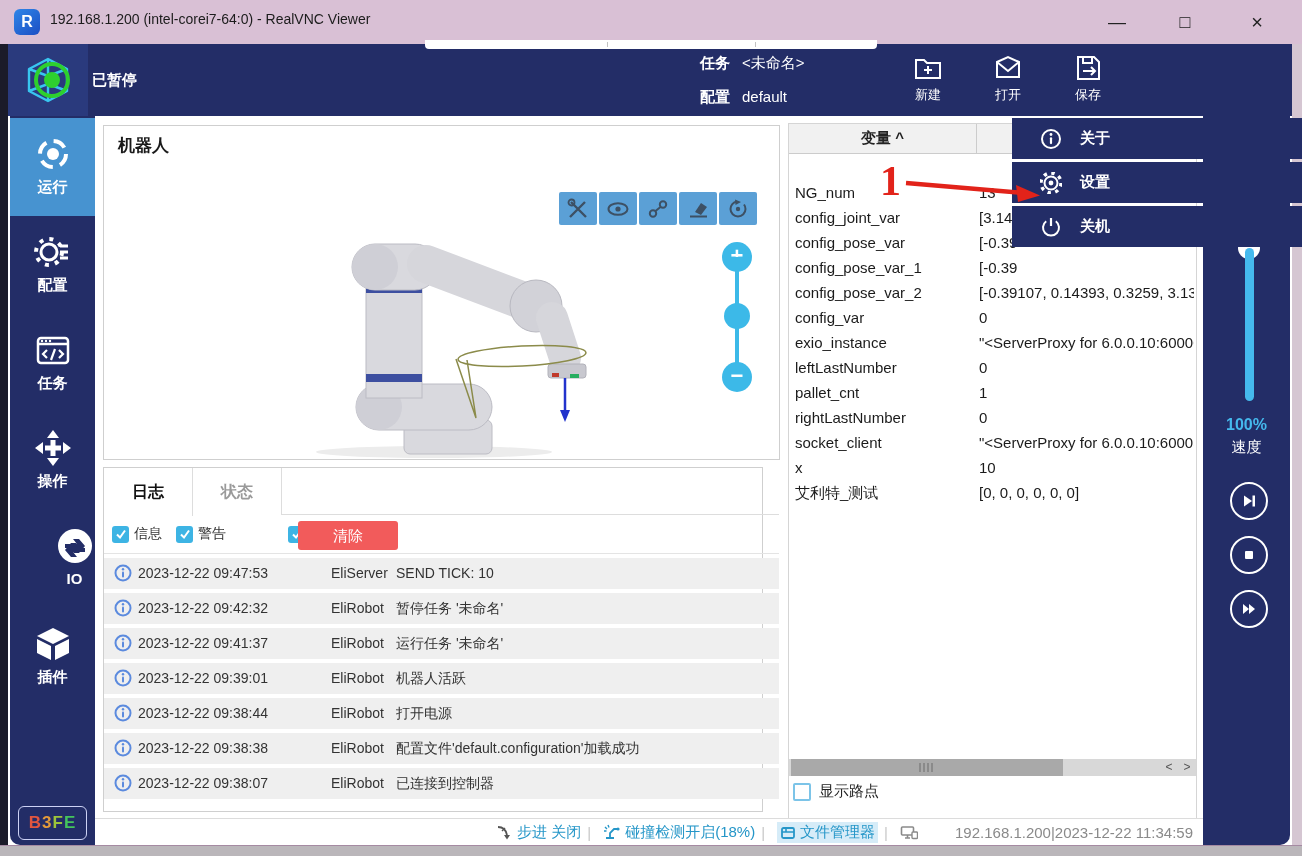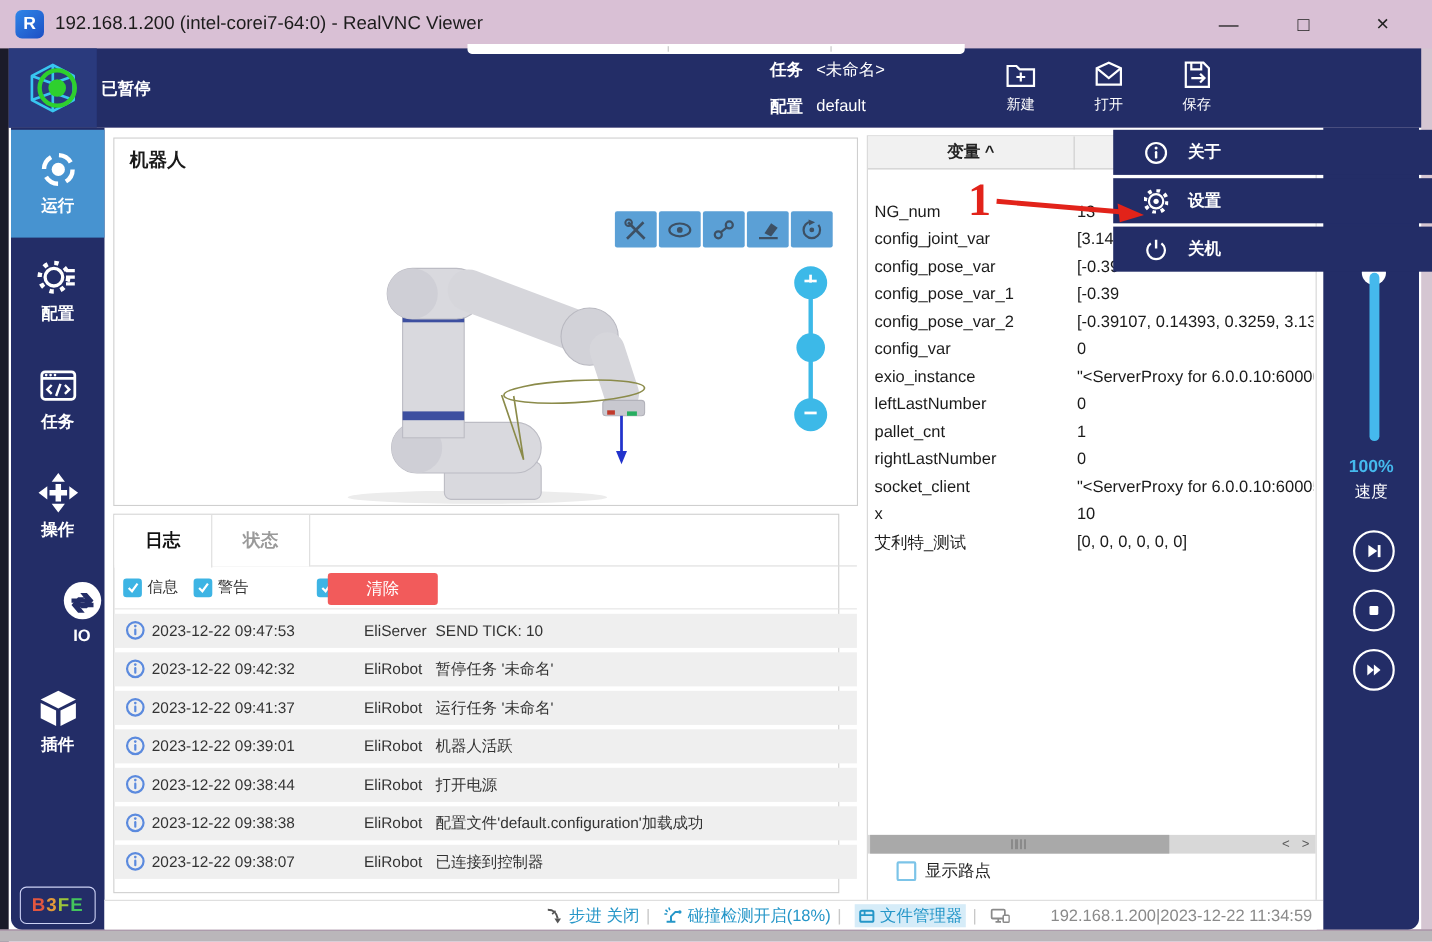--- a/index.html
+++ b/index.html
@@ -3,21 +3,21 @@
 <meta charset="utf-8">
 <style>
   * { margin:0; padding:0; box-sizing:border-box; }
   body { font-family:"Liberation Sans", sans-serif; }
   .screen { position:relative; width:1302px; height:856px; background:#d9c0d5; overflow:hidden; }
   .abs { position:absolute; }
 
   
   .titlebar { left:0; top:0; width:1302px; height:44px; background:#d9c0d5; }
   .vnc-ico { left:14px; top:9px; width:26px; height:26px; border-radius:6px; background:linear-gradient(140deg,#2f86e8,#1c4fc4); color:#fff; font-weight:bold; font-size:16px; text-align:center; line-height:26px; }
-  .win-title { left:50px; top:11px; font-size:17px; color:#1c1c1c; }
+  .win-title { left:50px; top:11px; font-size:14px; color:#1c1c1c; }
   .wc { top:8px; width:34px; height:28px; text-align:center; font-size:18px; color:#222; line-height:28px; cursor:default; }
 
   
   .vncstrip { left:425px; top:40px; width:452px; height:9px; background:#fff; border-radius:0 0 4px 4px; z-index:60; }
   .vncstrip i { position:absolute; top:2px; width:1px; height:5px; background:#c2c2c2; }
 
   
   .edge-l { left:0; top:44px; width:8px; height:812px; background:#1b1b29; }
   .edge-r { left:1292px; top:44px; width:10px; height:801px; background:#d5c6d2; }
   .os-strip { left:0; top:845px; width:1302px; height:11px; background:#bab6ba; border-top:1px solid #a58aa2; }
@@ -76,21 +76,21 @@
   .var-head .t { position:absolute; left:0; width:187px; text-align:center; top:5px; font-size:15px; font-weight:bold; color:#222; }
   .var-head .div { position:absolute; left:187px; top:0; width:1px; height:30px; background:#ccc; }
   .var-rows { position:absolute; left:0; top:33px; width:407px;margin-top:24px; }
   .var-row { position:relative; height:25px; }
   .var-name { position:absolute; left:6px; top:3px; font-size:15px; color:#1b1b1b; white-space:nowrap; }
   .var-value { position:absolute; left:190px; top:3px; font-size:15px; color:#1b1b1b; white-space:nowrap; max-width:215px; overflow:hidden; }
   .hscroll { position:absolute; left:0; top:635px; width:407px; height:17px; background:#d8d8d8; }
   .hthumb { position:absolute; left:2px; top:0; width:272px; height:17px; background:#a9a9a9; }
   .hgrip { position:absolute; left:128px; top:4px; width:14px; height:9px; background:repeating-linear-gradient(90deg,#8a8a8a 0 2px,transparent 2px 4px); }
   .harrow { position:absolute; top:0; width:18px; height:17px; text-align:center; line-height:16px; font-size:12px; color:#555; cursor:pointer; }
-  .wpt { position:absolute; left:26px; top:658px; display:flex; align-items:center; cursor:pointer;justify-content:space-between; }
+  .wpt { position:absolute; left:4px; top:658px; display:flex; align-items:center; cursor:pointer;justify-content:space-between; }
   .wpt .box { width:18px; height:18px; border:2px solid #7cc4e8; background:#fff; border-radius:2px; }
   .wpt .lbl { font-size:15px; color:#222; margin-left:8px; }
 
   
   .rstrip { left:1203px; top:116px; width:87px; height:729px; background:#232d67; border-radius:0 0 10px 0; z-index:8; }
   .sknob { position:absolute; left:35px; top:121px; width:22px; height:22px; background:#fff; border-radius:50%; }
   .strack { position:absolute; left:42px; top:132px; width:9px; height:153px; background:#45b9ed; border-radius:5px; }
   .spct { position:absolute; left:0; top:300px; width:87px; text-align:center; color:#45b9ed; font-size:16px; font-weight:bold; }
   .slbl { position:absolute; left:0; top:322px; width:87px; text-align:center; color:#fff; font-size:15px; }
   .pbtn { position:absolute; left:27px; width:38px; height:38px; border:2.5px solid #fff; border-radius:50%; display:flex; align-items:center; justify-content:center; cursor:pointer; }

